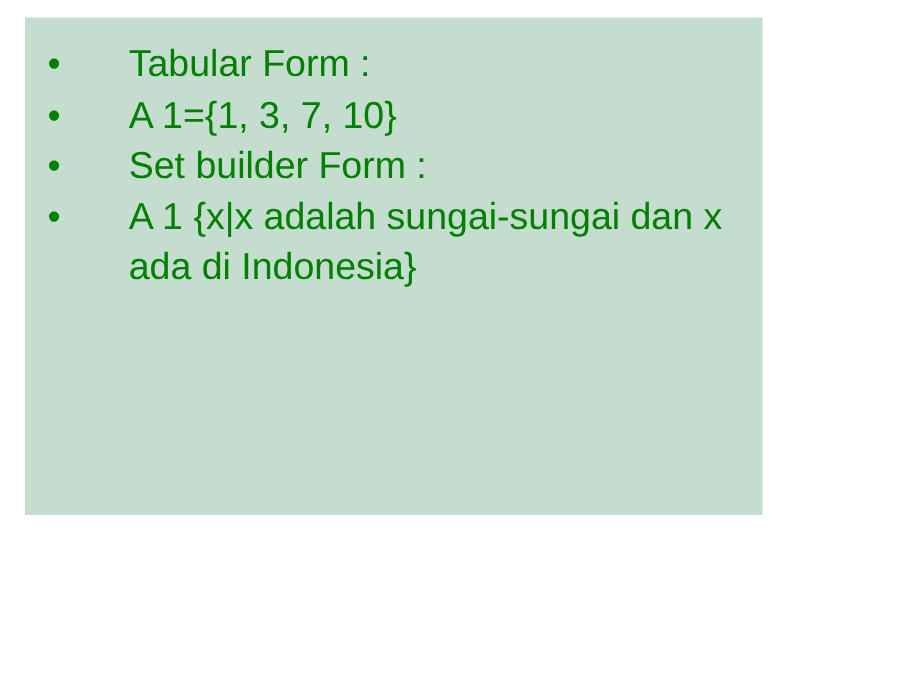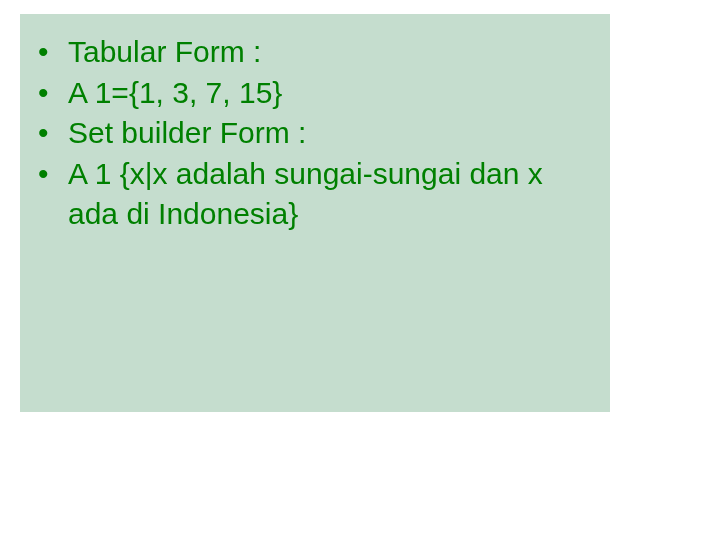--- a/index.html
+++ b/index.html
@@ -31,34 +31,35 @@
     margin-bottom: 0px;
   }
   .bullet {
     width: 30px;
     flex-shrink: 0;
     font-size: 30px;
     line-height: 1.35;
   }
   .item-text {
     flex: 1;
+    margin-left: 35px;
   }
 </style>
 </head>
 <body>
 
 <div class="content-box">
   <ul class="bullet-list">
     <li class="bullet-item">
       <span class="bullet">•</span>
       <span class="item-text">Tabular Form :</span>
     </li>
     <li class="bullet-item">
       <span class="bullet">•</span>
-      <span class="item-text">A 1={1, 3, 7, 15}</span>
+      <span class="item-text">A 1={1, 3, 7, 10}</span>
     </li>
     <li class="bullet-item">
       <span class="bullet">•</span>
       <span class="item-text">Set builder Form :</span>
     </li>
     <li class="bullet-item">
       <span class="bullet">•</span>
       <span class="item-text">A 1 {x|x adalah sungai-sungai dan x ada di Indonesia}</span>
     </li>
   </ul>

